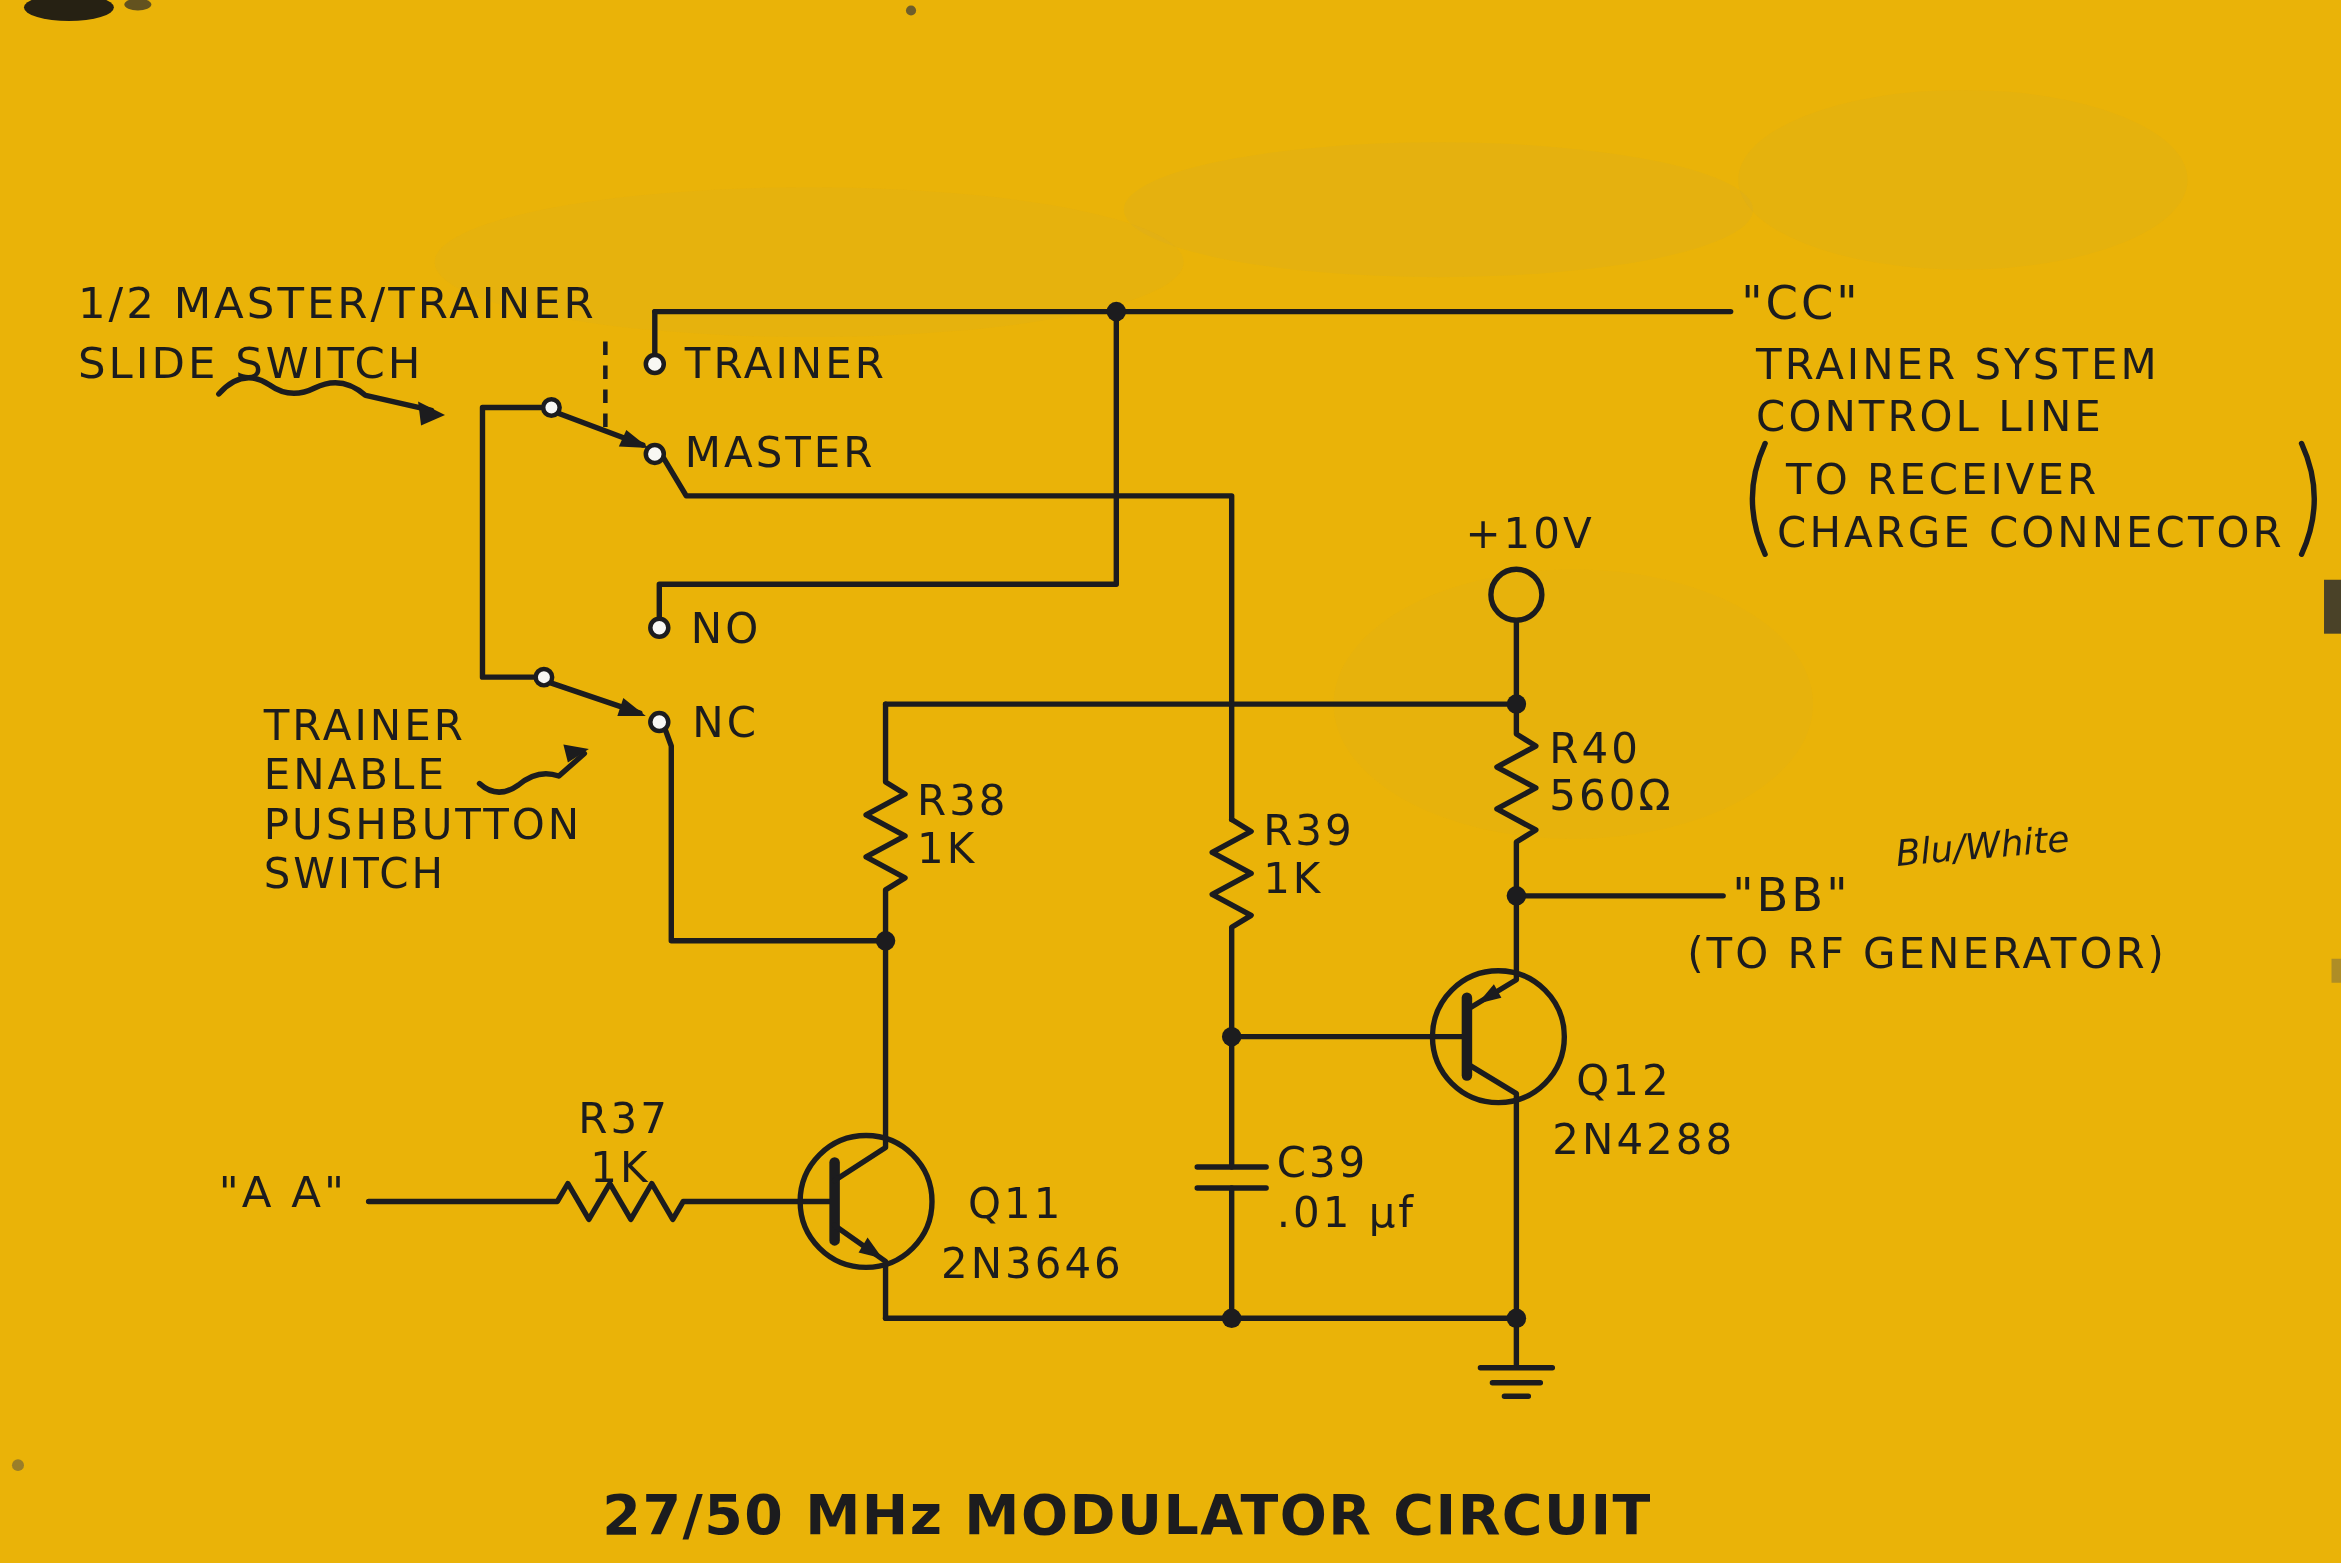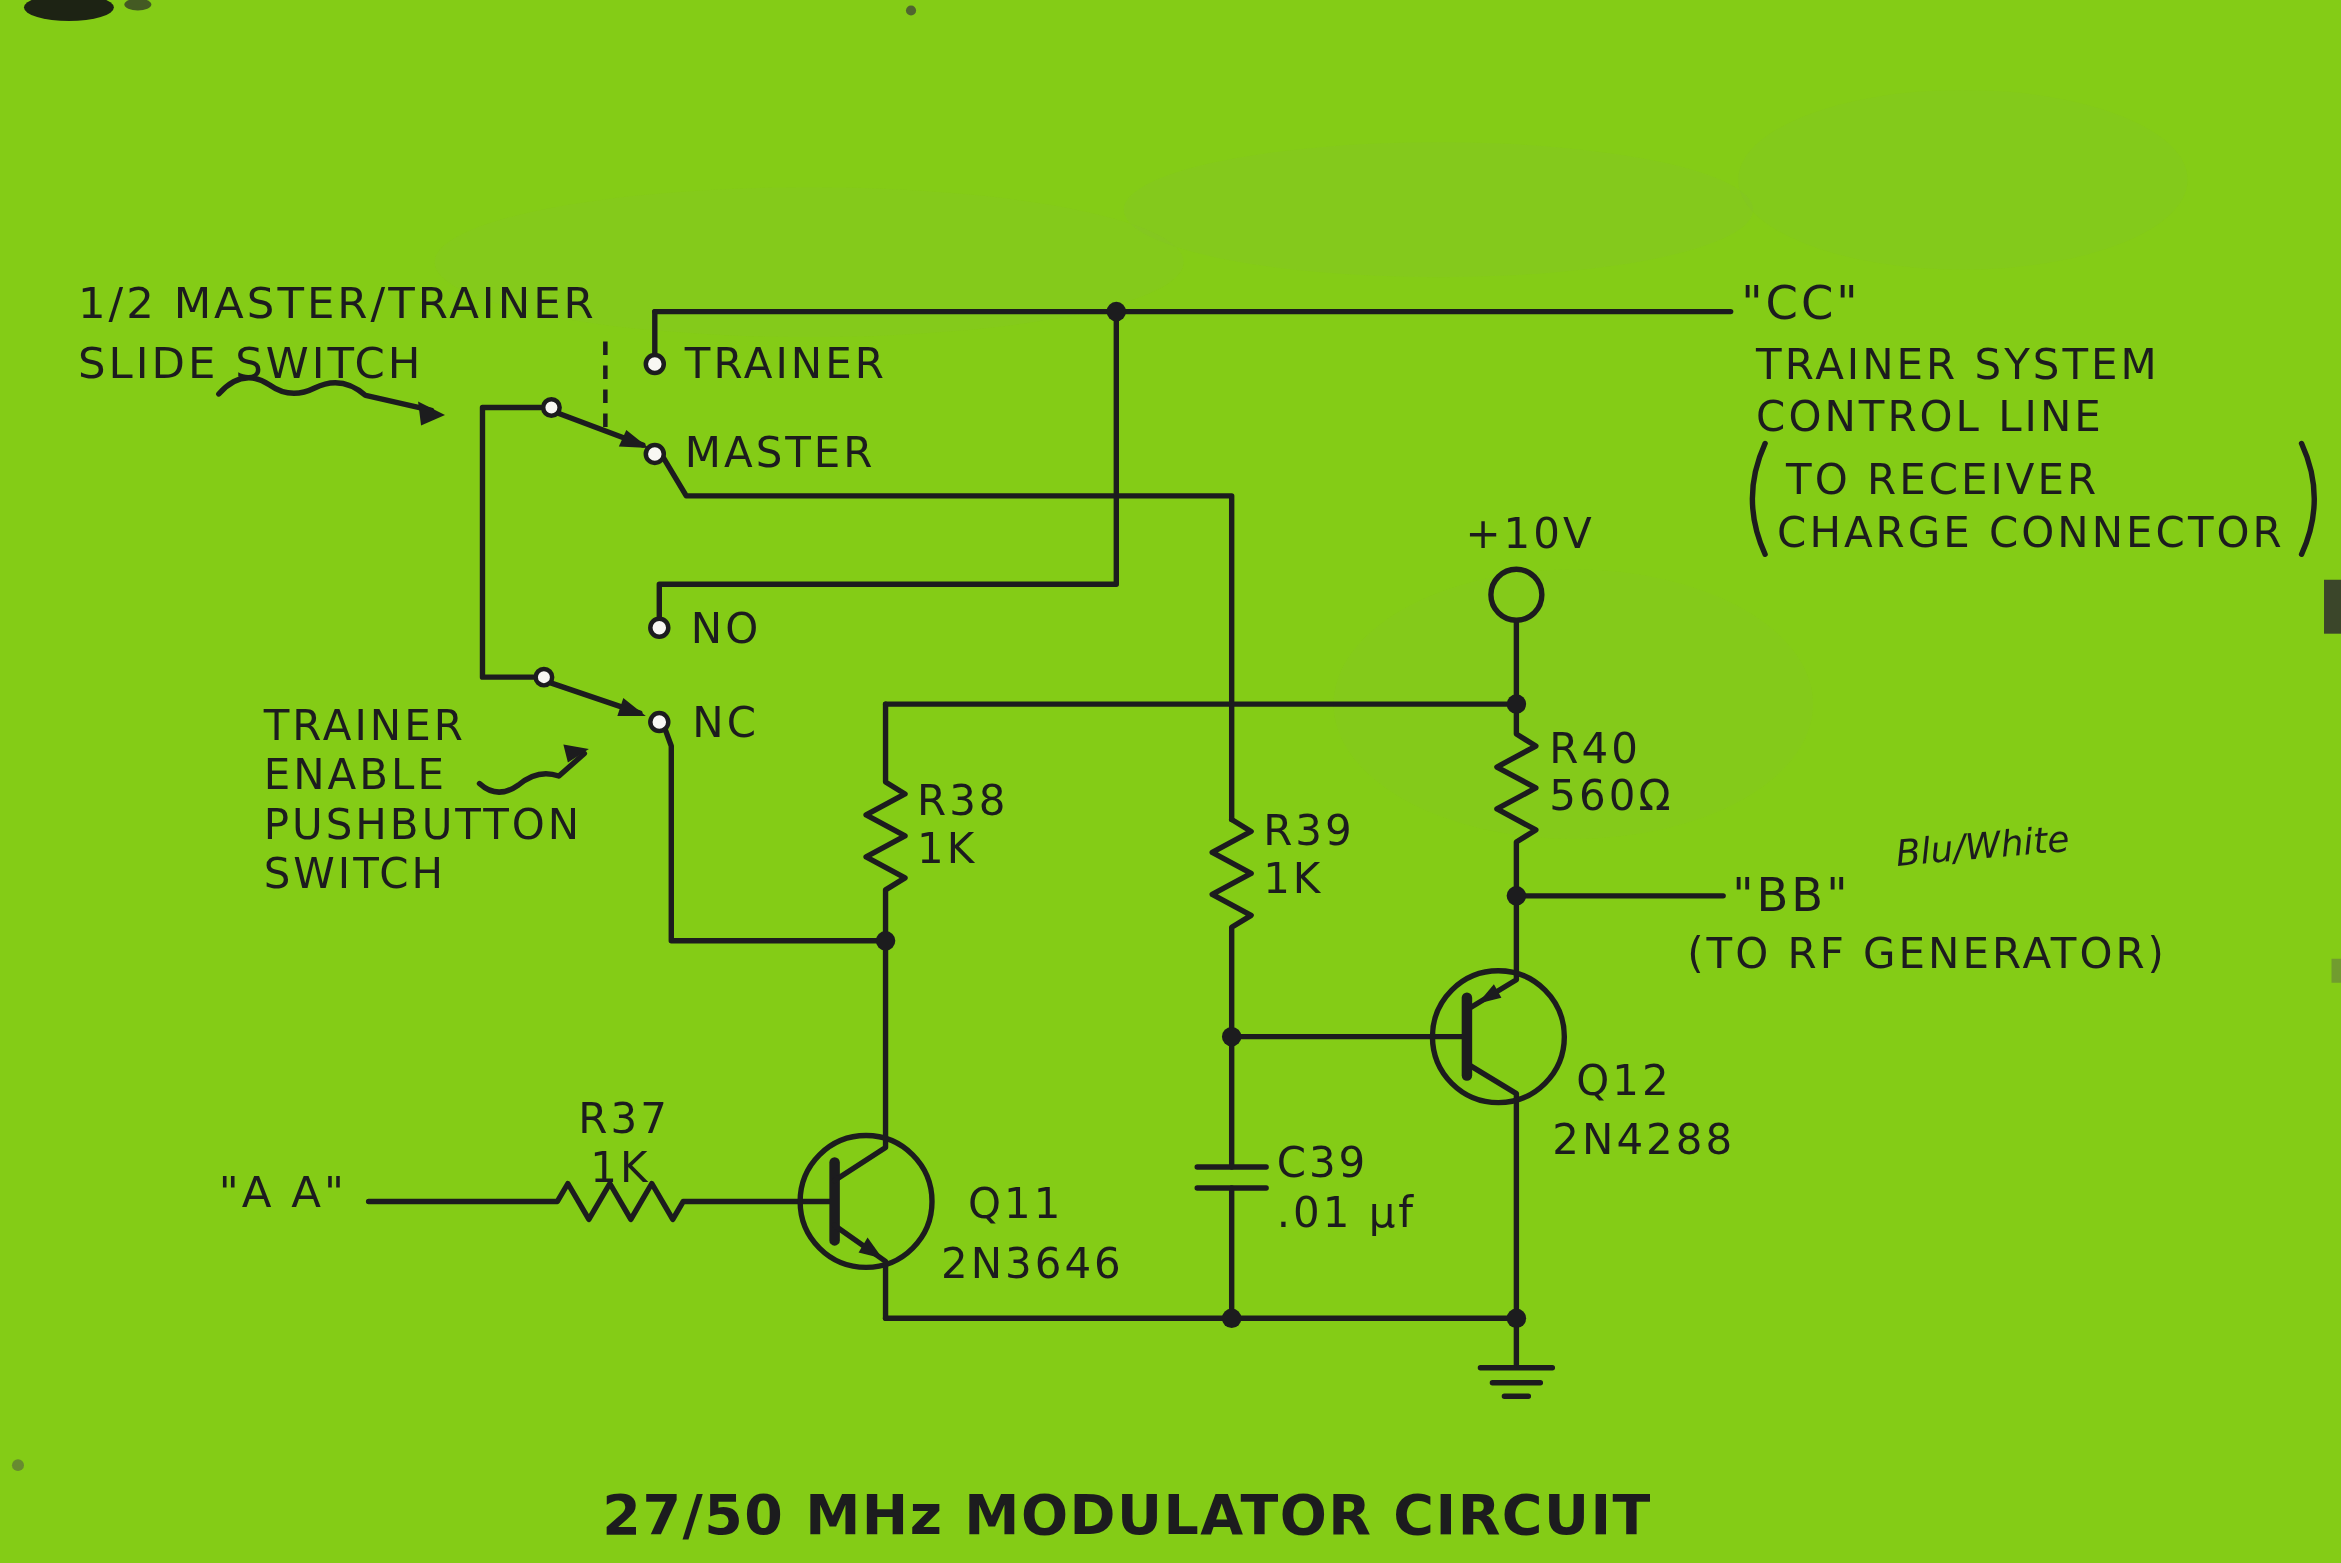--- a/index.html
+++ b/index.html
@@ -1,21 +1,21 @@
 <!DOCTYPE html>
 <html style="font-size:12.6px"><head>
 <meta charset="utf-8">
 <style>
   html,body{margin:0;padding:0;}
   body{
     width:2342px;height:1564px;
     background:#e9e8e4;
     font-family:"DejaVu Sans",sans-serif;
   }
-  .sheet{position:absolute;left:0;top:0;width:2342px;height:1564px;background:#84cc16;overflow:hidden;}
+  .sheet{position:absolute;left:0;top:0;width:2342px;height:1564px;background:#eab308;overflow:hidden;}
   svg{display:block;width:2342px;height:1564px;}
   .w{stroke:#1c1c1e;stroke-width:3.6;fill:none;stroke-linecap:round;stroke-linejoin:round;}
   .dash{stroke:#1c1c1e;stroke-width:3;fill:none;stroke-dasharray:9 7;}
   .bar{stroke:#1c1c1e;stroke-width:7;fill:none;stroke-linecap:round;}
   .tc{stroke:#1c1c1e;stroke-width:3.6;fill:none;}
   .pin{fill:#f8f7f3;stroke:#1c1c1e;stroke-width:3;}
   .dot{fill:#1c1c1e;stroke:none;}
   .ah{fill:#1c1c1e;stroke:none;}
   text{font-family:"DejaVu Sans",sans-serif;fill:#1c1c1e;letter-spacing:2px;}
   .s24{font-size:24px;}

